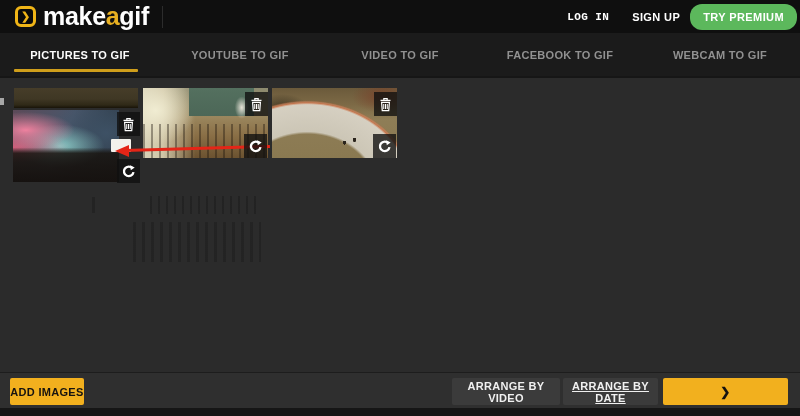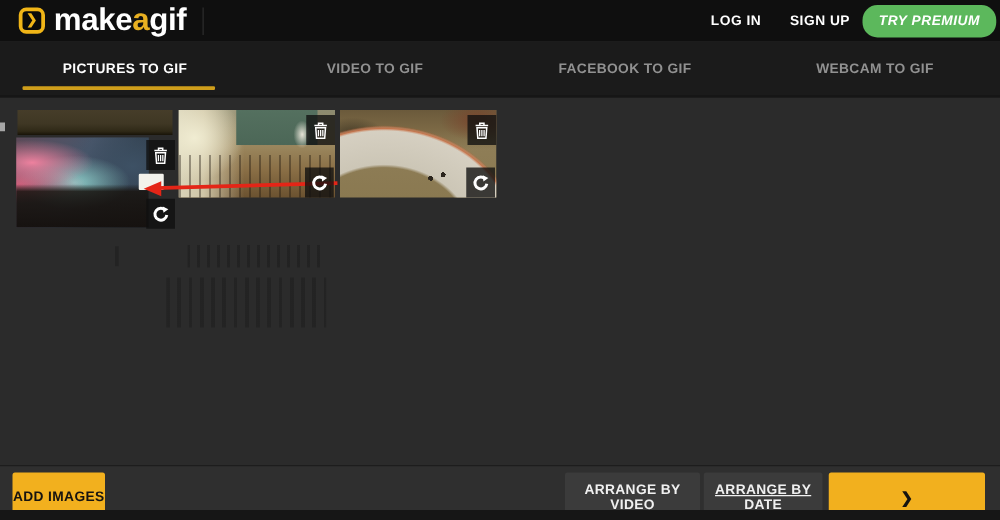--- a/index.html
+++ b/index.html
@@ -21,26 +21,26 @@
     background:#0a0a0a; display:flex; align-items:center; justify-content:center;
     color:#f0b517; font-size:11px; font-weight:bold; line-height:1;
   }
   .logo-text{ margin-left:7px; font-size:25px; font-weight:bold; color:#fff; letter-spacing:-0.3px; }
   .logo-text .gold{ color:#e8b021; }
   .top-divider{ width:1px; height:22px; background:#2c2c2c; margin-left:13px; }
   .top-spacer{ flex:1; }
   .top-link{
     color:#fff; font-size:11px; font-weight:bold; letter-spacing:.4px; cursor:pointer;
   }
-  .top-link.login{ margin-right:23px; }
+  .top-link.login{ margin-right:23px;font-family:Liberation Mono, monospace; }
   .top-link.signup{ margin-right:10px; }
   .premium-btn{
     height:26px; padding:0 13px; margin-right:3px; border:none; border-radius:12px;
     background:#5cb85c; color:#fff; font-family:inherit;
-    font-size:11px; font-weight:bold; letter-spacing:.4px; cursor:pointer;font-style:italic;
+    font-size:11px; font-weight:bold; letter-spacing:.4px; cursor:pointer;
   }
 
   
   .tabbar{
     position:absolute; left:0; top:33px; width:800px; height:45px;
     background:#1b1b1b; border-bottom:2px solid #161616;
     display:flex;
   }
   .tab{
     flex:1; position:relative; display:flex; align-items:center; justify-content:center;
@@ -122,21 +122,21 @@
     background:repeating-linear-gradient(90deg, rgba(0,0,0,.18) 0 3px, rgba(0,0,0,0) 3px 9px); }
   .marks-3{ left:92px; top:197px; width:3px; height:16px; background:rgba(0,0,0,.18); }
 
   
   .footer{
     position:absolute; left:0; top:372px; width:800px; height:36px;
     background:#2f2f2f; border-top:1px solid #1d1d1d;
   }
   .bottom-strip{ position:absolute; left:0; top:408px; width:800px; height:8px; background:#161616; }
   .btn{
-    position:absolute; top:5px; height:39px; border:none; border-radius:2px;
+    position:absolute; top:5px; height:27px; border:none; border-radius:2px;
     font-family:inherit; font-size:11px; font-weight:bold; letter-spacing:.3px; cursor:pointer;
     display:flex; align-items:center; justify-content:center;
   }
   .btn-gold{ background:#f2b01e; color:#161310; }
   .btn-dark{ background:#3b3b3b; color:#f0f0f0; }
   .add-images{ left:10px; width:74px; }
   .arr-name{ left:452px; width:108px; }
   .arr-date{ left:563px; width:95px;text-decoration:underline; }
   .continue{ left:663px; width:125px; gap:7px; }
   .continue .chev{ font-size:12px; line-height:1; }
@@ -159,20 +159,24 @@
     <span class="top-link signup">SIGN UP</span>
     <button class="premium-btn">TRY PREMIUM</button>
   </div>
 
   <div class="tabbar">
     <div class="tab active">
       <span>PICTURES TO GIF</span>
       <div class="underline"></div>
     </div>
     <div class="tab">
+      <span>YOUTUBE TO GIF</span>
+
+    </div>
+    <div class="tab">
       <span>VIDEO TO GIF</span>
 
     </div>
     <div class="tab">
       <span>FACEBOOK TO GIF</span>
 
     </div>
     <div class="tab">
       <span>WEBCAM TO GIF</span>
 

